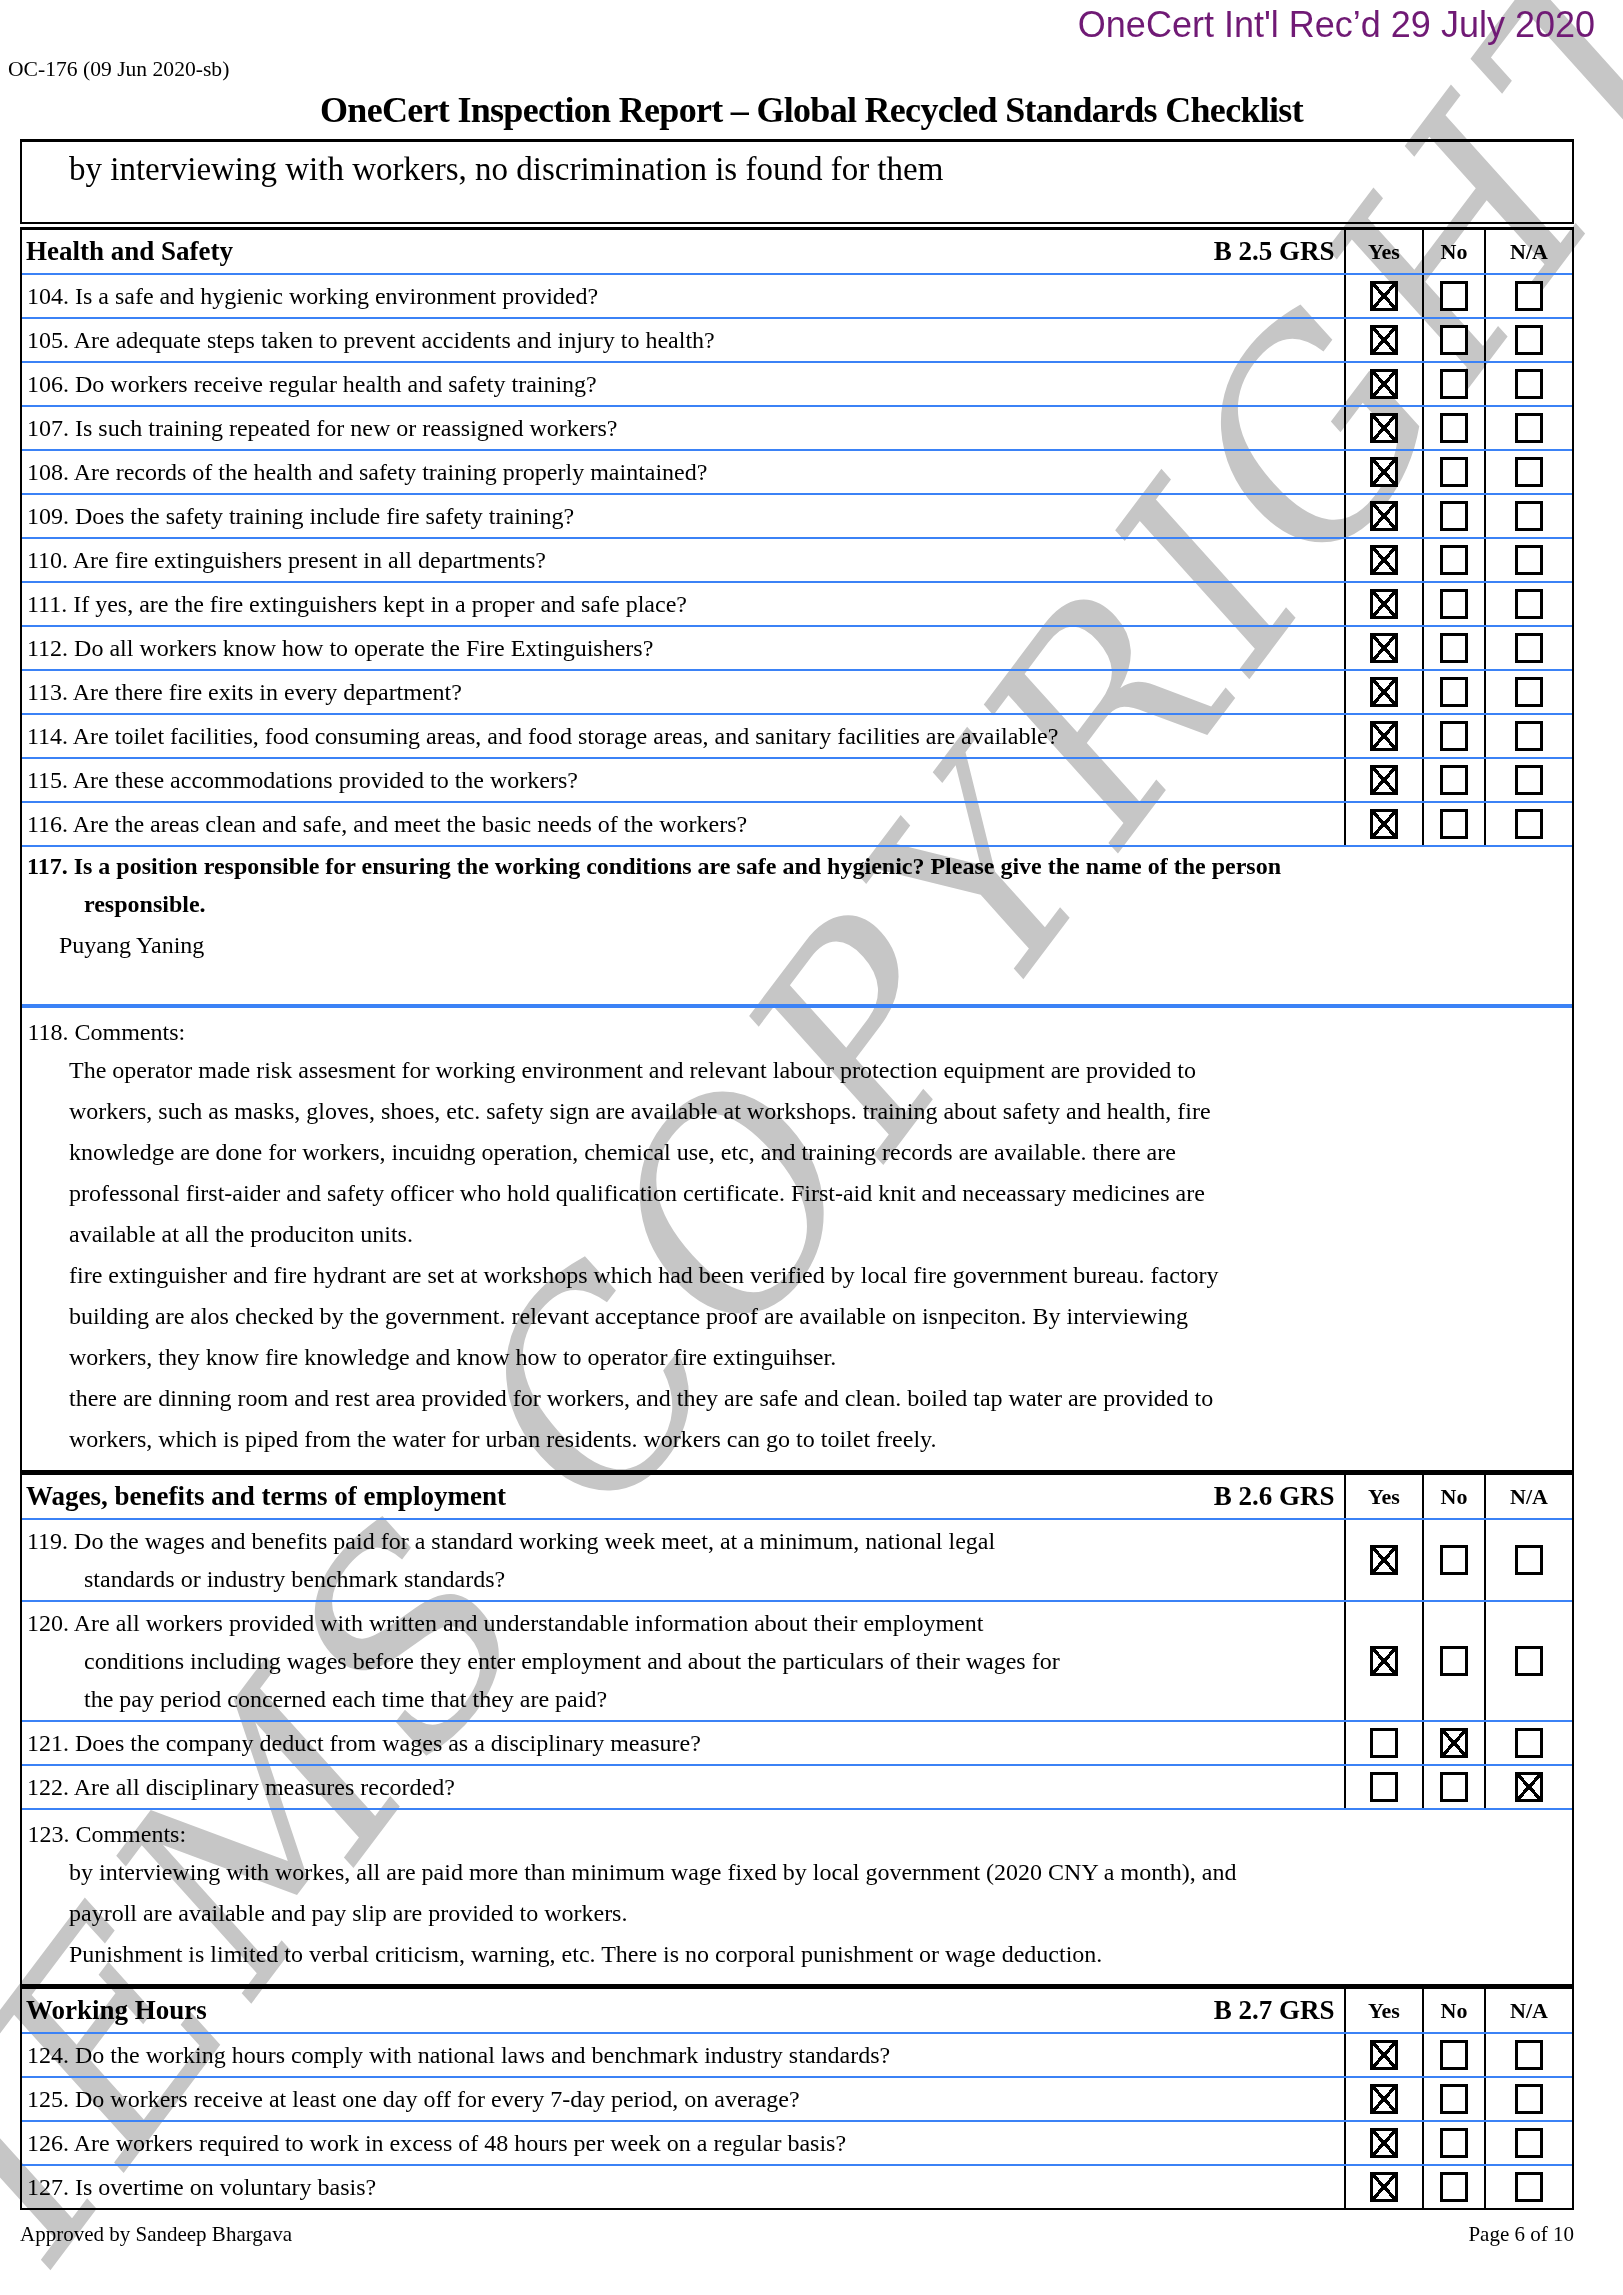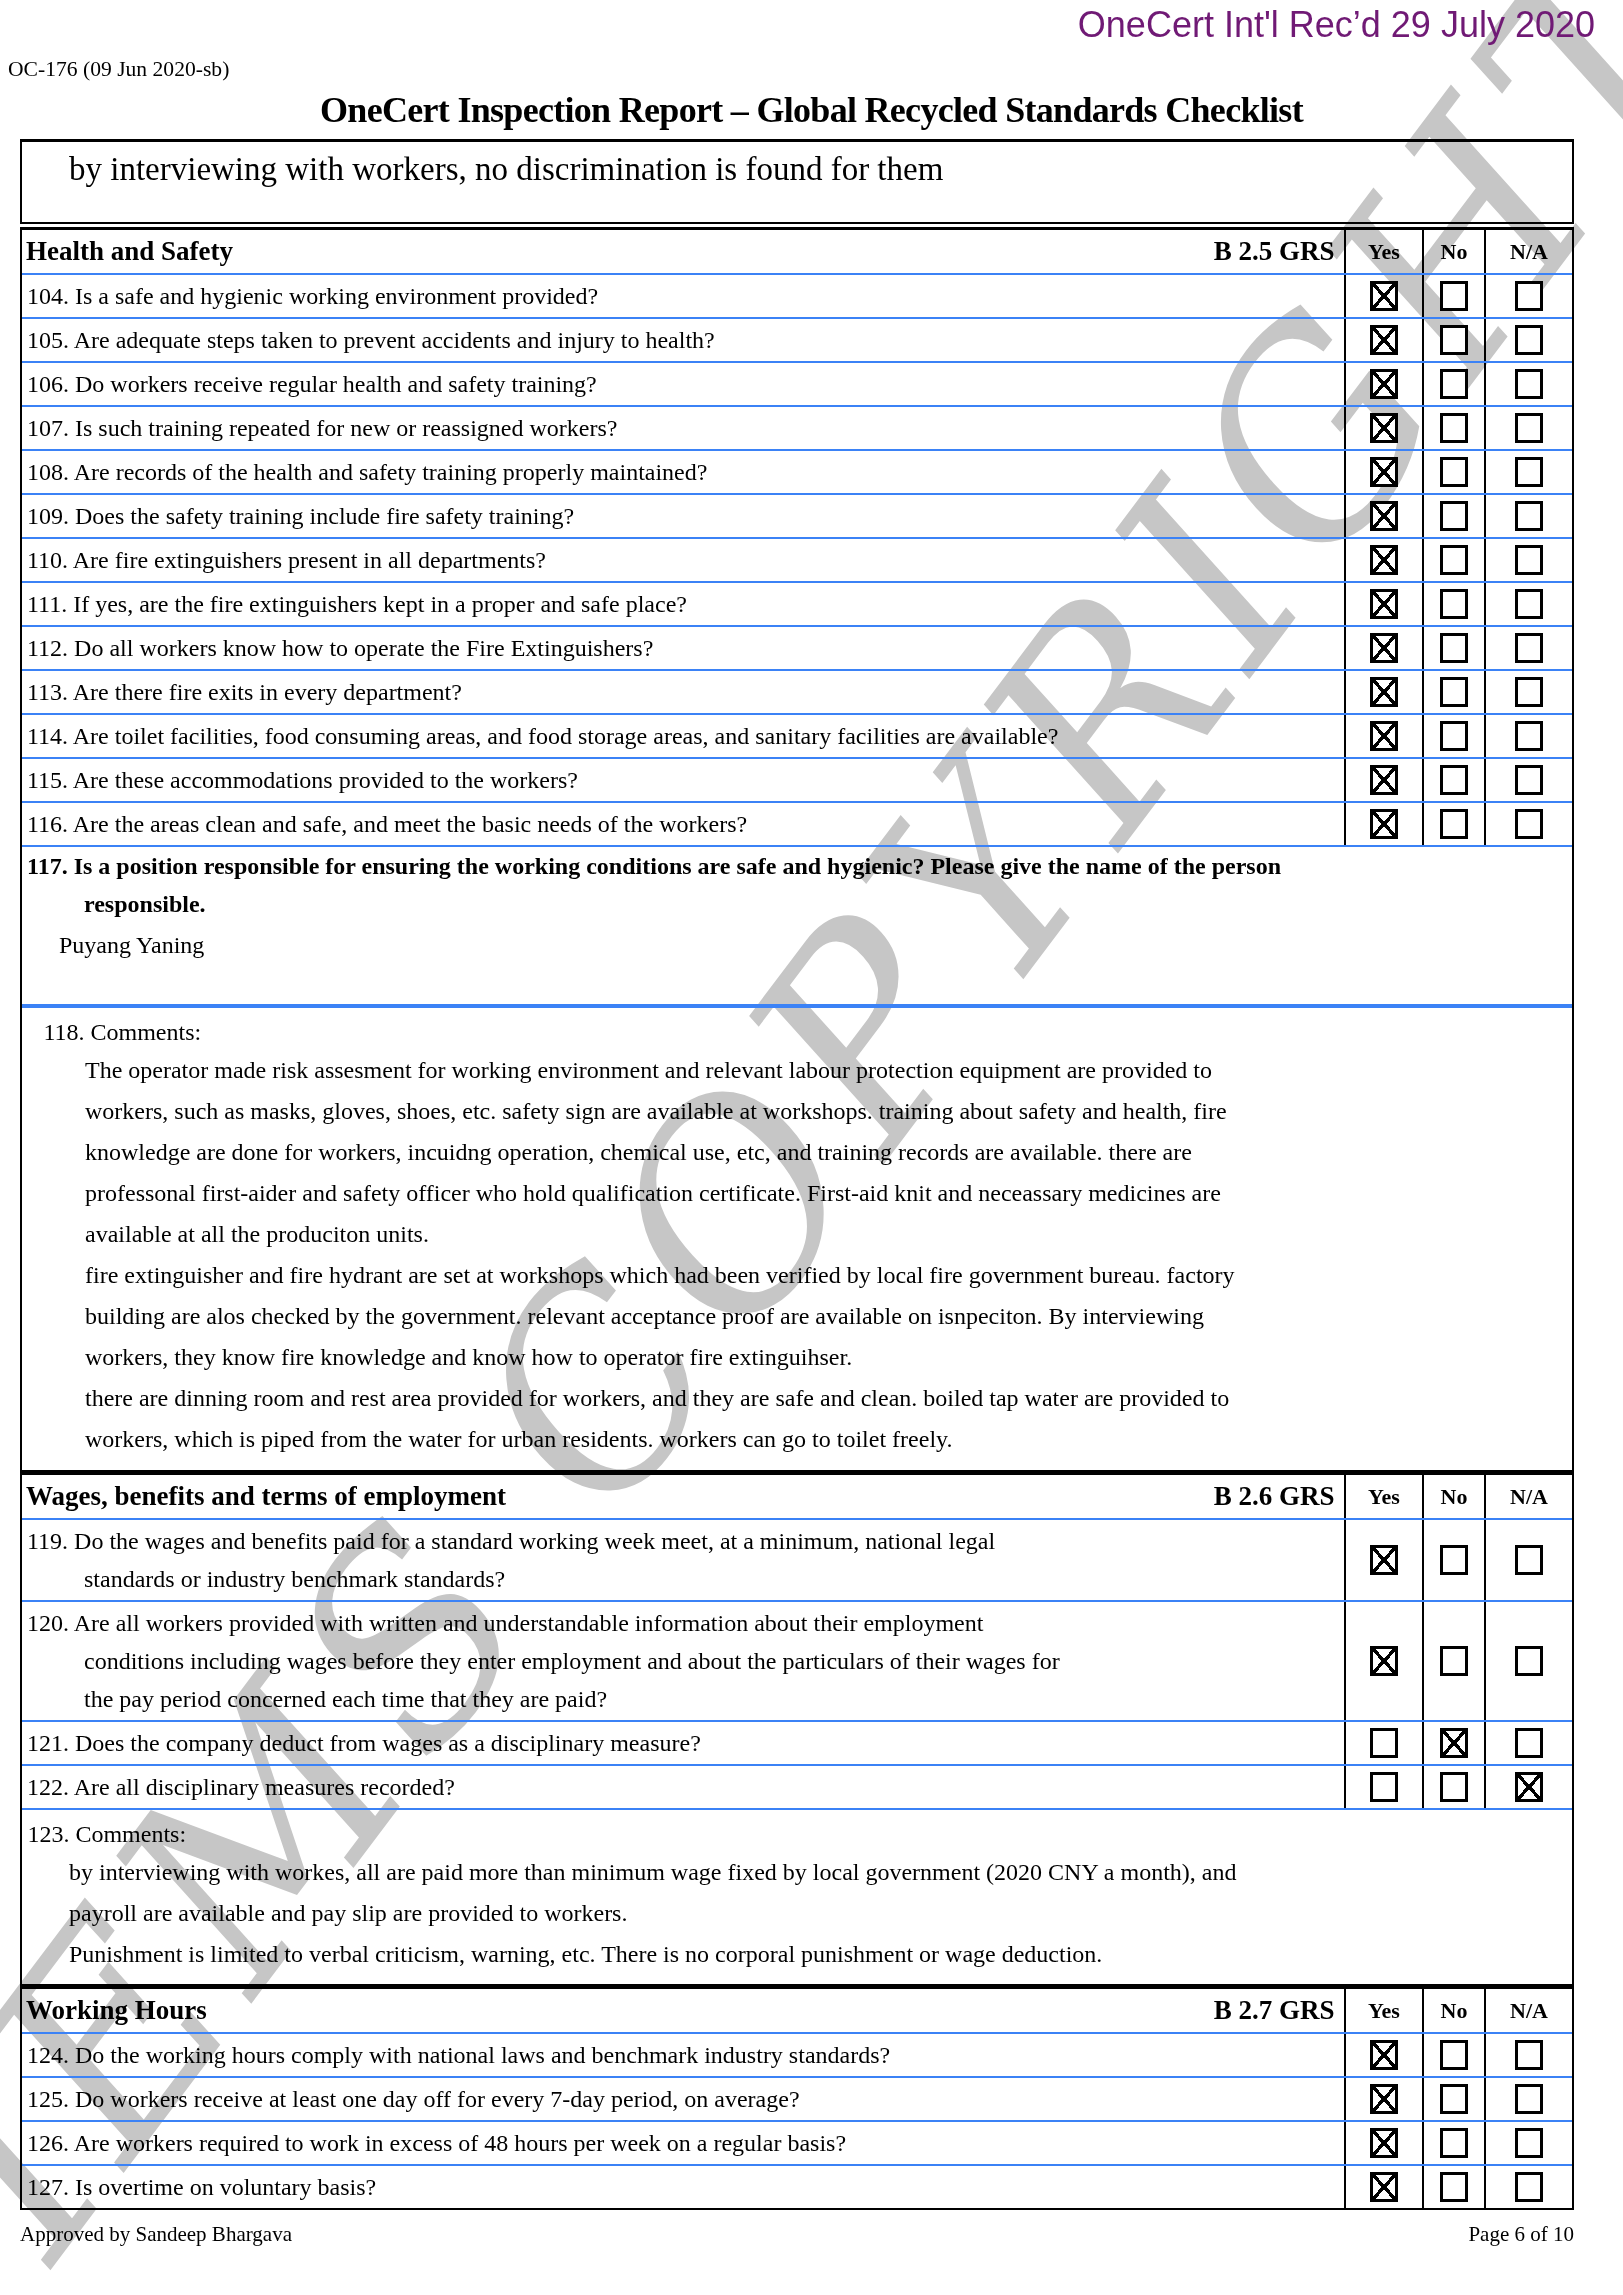--- a/index.html
+++ b/index.html
@@ -80,21 +80,21 @@
     line-height:38px;
     padding:2px 5.4px 2px 62px;
     text-indent:-57px;
     white-space:pre-line;
   }
   
   .row-open,.row-comments{display:block;align-items:initial;}
   .row-open .qtext{padding-top:0;font-weight:bold;}
   .open-answer{font-size:24px;line-height:41px;padding-left:37px;margin-top:0;}
   .row-117{min-height:159px;}
-  .row-118{min-height:466px;border-top-width:4px;padding-left:16px;}
+  .row-118{min-height:466px;border-top-width:4px;}
   .row-123{min-height:176px;}
   .comments-label{font-size:24px;padding:10.8px 0 4px 5.4px;}
   .para{
     font-size:24px;line-height:41px;
     padding:0 10.8px 0 47px;
     white-space:pre-line;
   }
   
   .cb{
     width:21.6px;height:24px;

